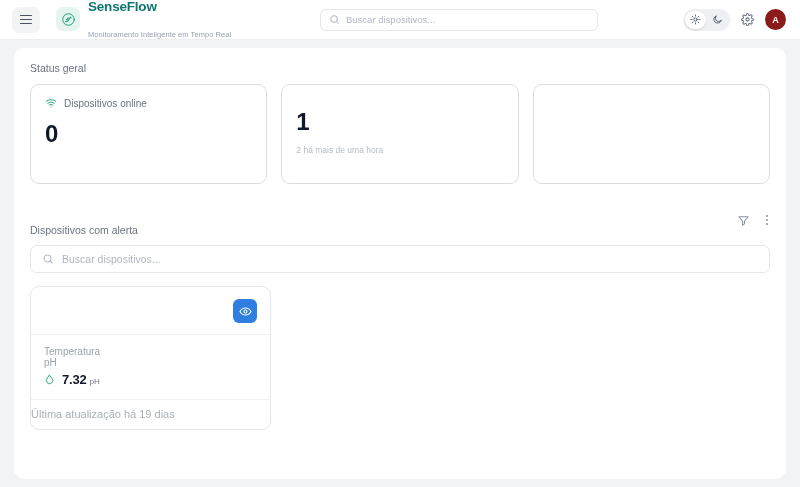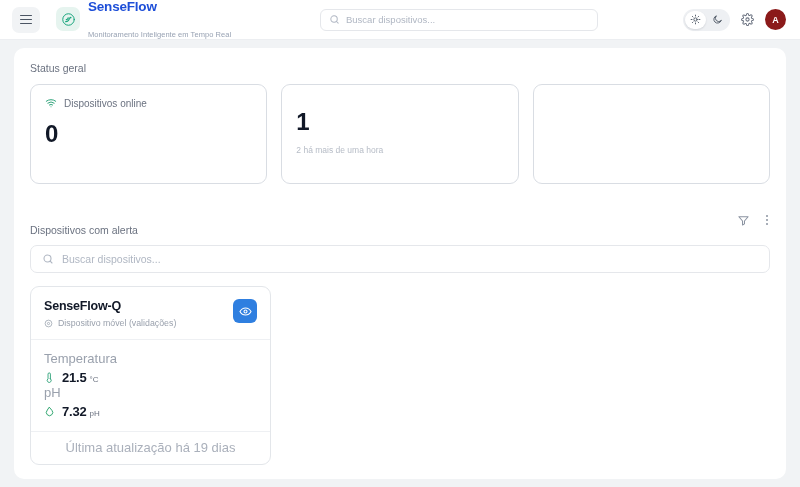--- a/index.html
+++ b/index.html
@@ -63,21 +63,21 @@
     border-radius: 7px;
     background: #e6f4ef;
     display: flex;
     align-items: center;
     justify-content: center;
   }
   .brand-text { line-height: 1.05; }
   .brand-title {
     font-size: 13.5px;
     font-weight: 700;
-    color: #1d4ed8;
+    color: #0f766e;
     letter-spacing: -0.2px;
   }
   .brand-sub {
     font-size: 7.5px;
     color: #98a2b3;
     margin-top: 16px;
     letter-spacing: 0.05px;
   }
 
   .topsearch {
@@ -276,40 +276,40 @@
     background: #2f7fe0;
     display: flex;
     align-items: center;
     justify-content: center;
     cursor: pointer;
     flex: 0 0 auto;
   }
 
   .device-body { padding: 11px 13px 12px 13px; }
   .metric + .metric { margin-top: 0; }
-  .metric-label { font-size: 13px; color: #9aa1ad; }
+  .metric-label { font-size: 10px; color: #9aa1ad; }
   .metric-row {
     display: flex;
     align-items: baseline;
     gap: 7px;
     margin-top: 4px;
   }
   .metric-icon { align-self: center; display: flex; }
   .metric-value {
     font-size: 13px;
     font-weight: 700;
     color: #111827;
     letter-spacing: -0.2px;
   }
   .metric-unit { font-size: 8px; color: #6b7280; margin-left: -4px; }
 
   .device-foot {
     border-top: 1px solid #eef0f3;
-    text-align: center;
-    font-size: 13px;
+    text-align: left;
+    font-size: 11px;
     color: #aab0bb;
     padding: 8px 0 9px 0;
   }
 </style>
 </head>
 <body>
 
 <div class="topbar">
 
   <div class="hamburger-btn">
@@ -424,53 +424,32 @@
             <path d="M20 20l-3.6-3.6"></path>
           </svg>
       </span>
       <input type="text" value="" placeholder="Buscar dispositivos..." style="">
     </div>
 
     <div class="device-grid">
       <div class="device-card">
 
         <div class="device-top">
-          <div>
-            <div class="device-name">SenseFlow-Q</div>
-            <div class="device-meta">
-              <span style="display:flex">
-                <svg width="9" height="9" viewBox="0 0 24 24" fill="none" stroke="#9aa1ad" stroke-width="2">
-                  <circle cx="12" cy="12" r="9"></circle>
-                  <circle cx="12" cy="12" r="3"></circle>
-                </svg>
-              </span>
-              <span>Dispositivo móvel (validações)</span>
-            </div>
-          </div>
           <div class="eye-btn">
             <svg width="13" height="13" viewBox="0 0 24 24" fill="none" stroke="#ffffff" stroke-width="2" stroke-linecap="round" stroke-linejoin="round">
               <path d="M1.8 12S5.5 5.4 12 5.4 22.2 12 22.2 12 18.5 18.6 12 18.6 1.8 12 1.8 12z"></path>
               <circle cx="12" cy="12" r="2.8"></circle>
             </svg>
           </div>
         </div>
 
         <div class="device-body">
 
           <div class="metric">
             <div class="metric-label">Temperatura</div>
-            <div class="metric-row">
-              <span class="metric-icon">
-                <svg width="11" height="11" viewBox="0 0 24 24" fill="none" stroke="#2fa37a" stroke-width="2" stroke-linecap="round" stroke-linejoin="round">
-                  <path d="M14 14.8V4.6a2.6 2.6 0 0 0-5.2 0v10.2a4.4 4.4 0 1 0 5.2 0z"></path>
-                </svg>
-              </span>
-              <span class="metric-value">21.5</span>
-              <span class="metric-unit">°C</span>
-            </div>
           </div>
 
           <div class="metric">
             <div class="metric-label">pH</div>
             <div class="metric-row">
               <span class="metric-icon">
                 <svg width="11" height="11" viewBox="0 0 24 24" fill="none" stroke="#1e9e63" stroke-width="2" stroke-linecap="round" stroke-linejoin="round">
                   <path d="M12 3.2l5.3 6.3a7 7 0 1 1-10.6 0z"></path>
                 </svg>
               </span>

